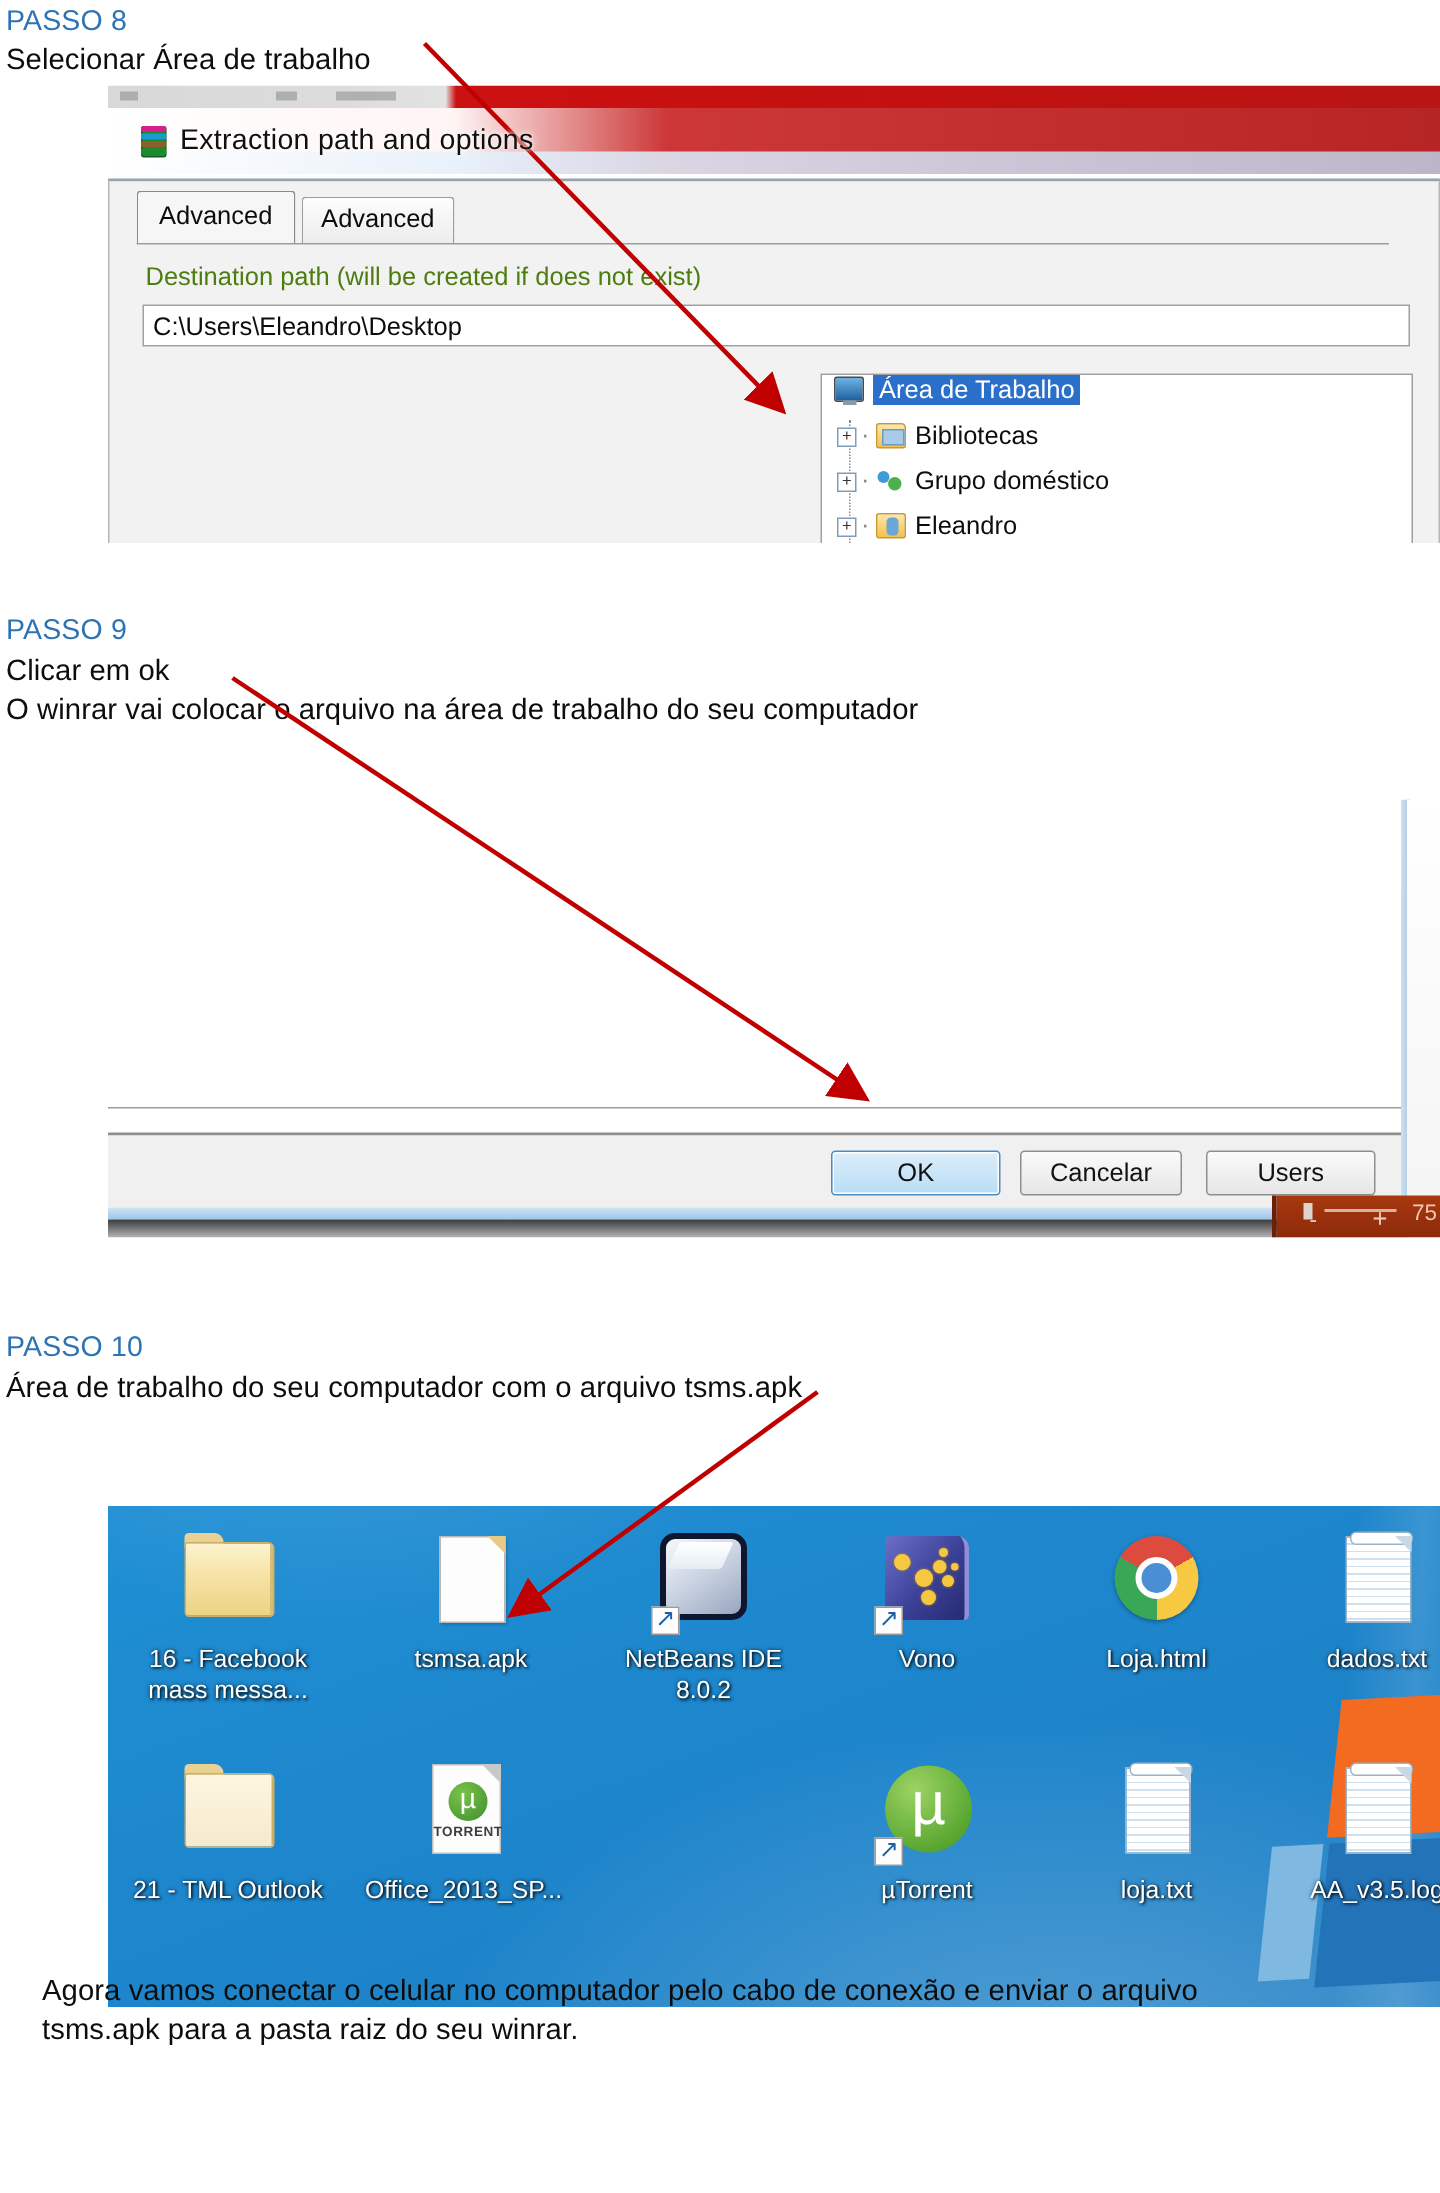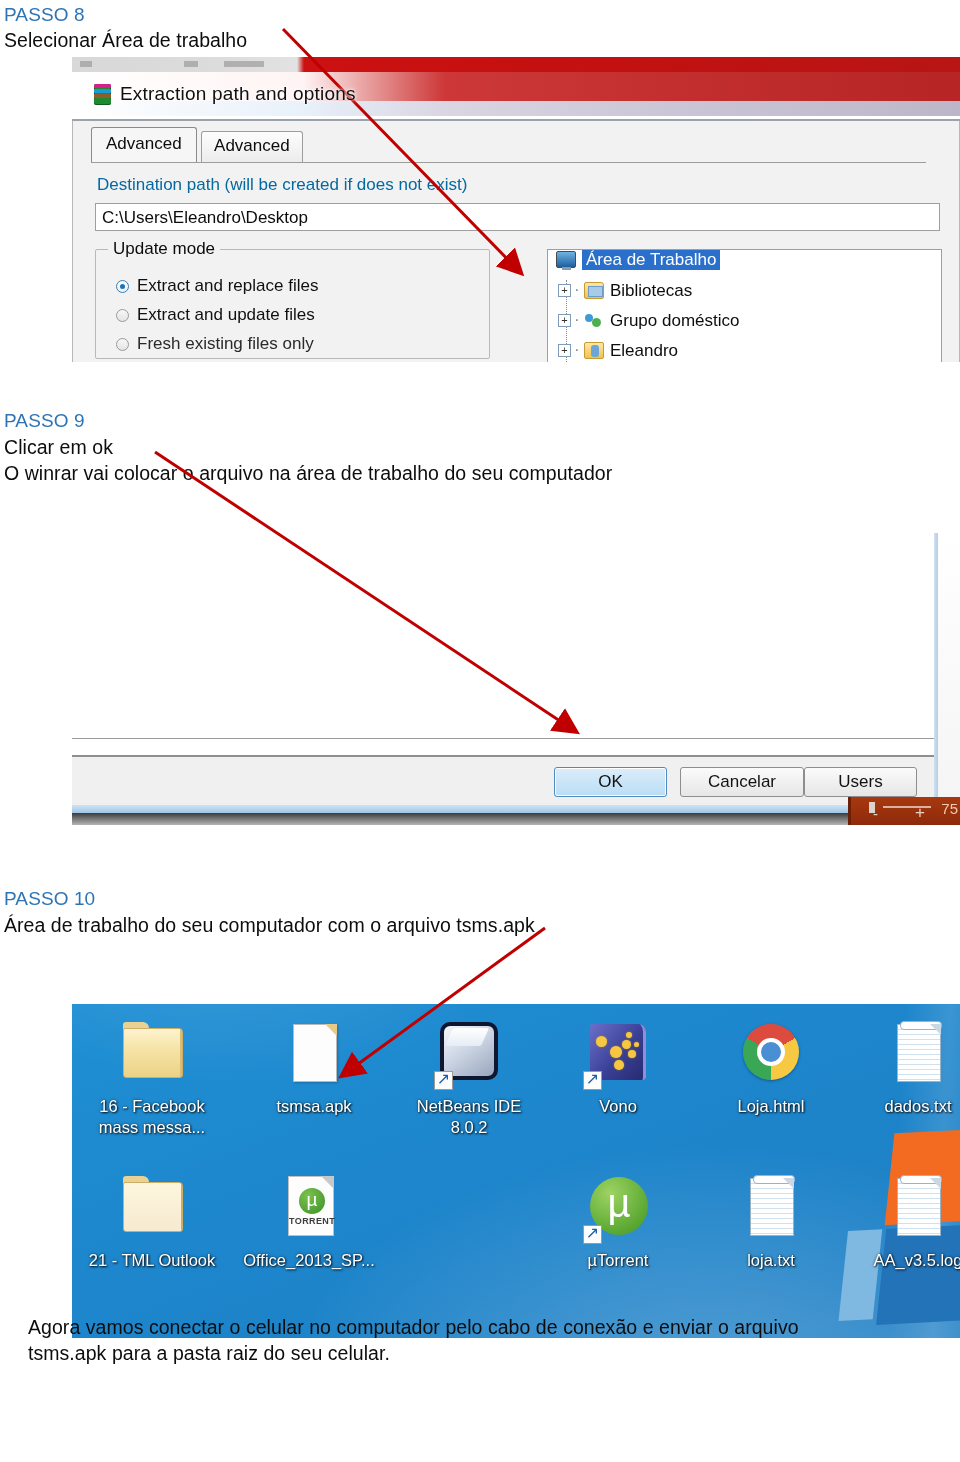--- a/index.html
+++ b/index.html
@@ -101,21 +101,21 @@
   .tab.active {
     background:#f6f6f6; padding:6px 14px 8px 14px; top:-2px;
     border-color:#8a8a8a;
   }
   .tab-underline {
     position:absolute; left:18px; top:41px; width:835px; height:1px; background:#9d9d9d;
   }
 
   .lbl-dest {
     position:absolute; left:24px; top:54px;
-    font-size:17px; color:#0369a1;
+    font-size:17px; color:#4d7c0f;
   }
   .path-field {
     position:absolute; left:22px; top:82px; width:845px; height:28px;
     background:#ffffff; border:1px solid #9f9f9f;
     font-size:17px; color:#0c0c0c; padding:3px 6px;
     line-height:22px;
   }
 
   .group-update {
     position:absolute; left:22px; top:128px; width:395px; height:110px;
@@ -202,21 +202,21 @@
     border:1px solid #8e8e8e; border-radius:3px;
     background:linear-gradient(#fbfbfb,#e6e6e6);
     font-size:17px; color:#121212; text-align:center; line-height:28px;
   }
   .btn.primary {
     border:1px solid #4f8bbf; border-radius:3px;
     background:linear-gradient(#dcedfa,#b9ddf5);
     box-shadow: 0 0 0 1px #ffffff inset;
   }
   #btn-ok      { left:482px; width:113px; }
-  #btn-cancel  { left:608px; width:124px; }
+  #btn-cancel  { left:608px; width:108px; }
   #btn-ajuda   { left:732px; width:113px; }
 
   .s2-bluestrip {
     position:absolute; left:0; right:22px; top:272px; height:8px;
     background:linear-gradient(#cfe4f5,#9ec6e8);
   }
   .s2-greybottom {
     position:absolute; left:0; right:22px; top:280px; height:12px;
     background:linear-gradient(#3b3b3b,#b5b5b5);
   }
@@ -458,33 +458,20 @@
 
     <div class="tabstrip">
       <span class="tab active">Advanced</span>
       <span class="tab">Advanced</span>
     </div>
     <div class="tab-underline"></div>
 
     <div class="lbl-dest">Destination path (will be created if does not exist)</div>
     <div class="path-field">C:\Users\Eleandro\Desktop</div>
 
-    <div class="group-update">
-      <span class="legend">Update mode</span>
-
-      <div class="radio-row on" style="top:26px;">
-        <span class="rad"></span><span>Extract and replace files</span>
-      </div>
-      <div class="radio-row" style="top:55px;">
-        <span class="rad"></span><span>Extract and update files</span>
-      </div>
-      <div class="radio-row faded" style="top:84px;">
-        <span class="rad"></span><span>Fresh existing files only</span>
-      </div>
-    </div>
 
     <div class="tree-pane">
       <div class="tree-guides"></div>
 
       <div class="tree-row selected" style="padding-left:8px;">
         <span class="ico monitor"></span><span class="label">Área de Trabalho</span>
       </div>
 
       <div class="tree-row">
         <span class="plus">+</span><span class="dots">·</span><span class="ico libfolder"></span><span class="label">Bibliotecas</span>
@@ -645,21 +632,21 @@
       <div class="glyph">
           <div class="g-notepad"></div>
         </div>
       <div class="lbl">AA_v3.5.log</div>
     </div>
   </div>
 </div>
 
 <div class="txt-block" style="top:1314px;margin-left:24px;">
   <div class="body-line">Agora vamos conectar o celular no computador pelo cabo de conexão e enviar o arquivo</div>
-  <div class="body-line">tsms.apk para a pasta raiz do seu celular.</div>
+  <div class="body-line">tsms.apk para a pasta raiz do seu winrar.</div>
 </div>
 
 <svg class="arrows" viewBox="0 0 960 1462" xmlns="http://www.w3.org/2000/svg">
   <defs>
     <marker id="ah" markerWidth="9" markerHeight="9" refX="7" refY="4.5" orient="auto" markerUnits="strokeWidth">
       <path d="M0,0 L9,4.5 L0,9 z" fill="#c00000"></path>
     </marker>
   </defs>
 
   <line x1="283" y1="29" x2="520" y2="272" stroke="#c00000" stroke-width="3" marker-end="url(#ah)"></line>

